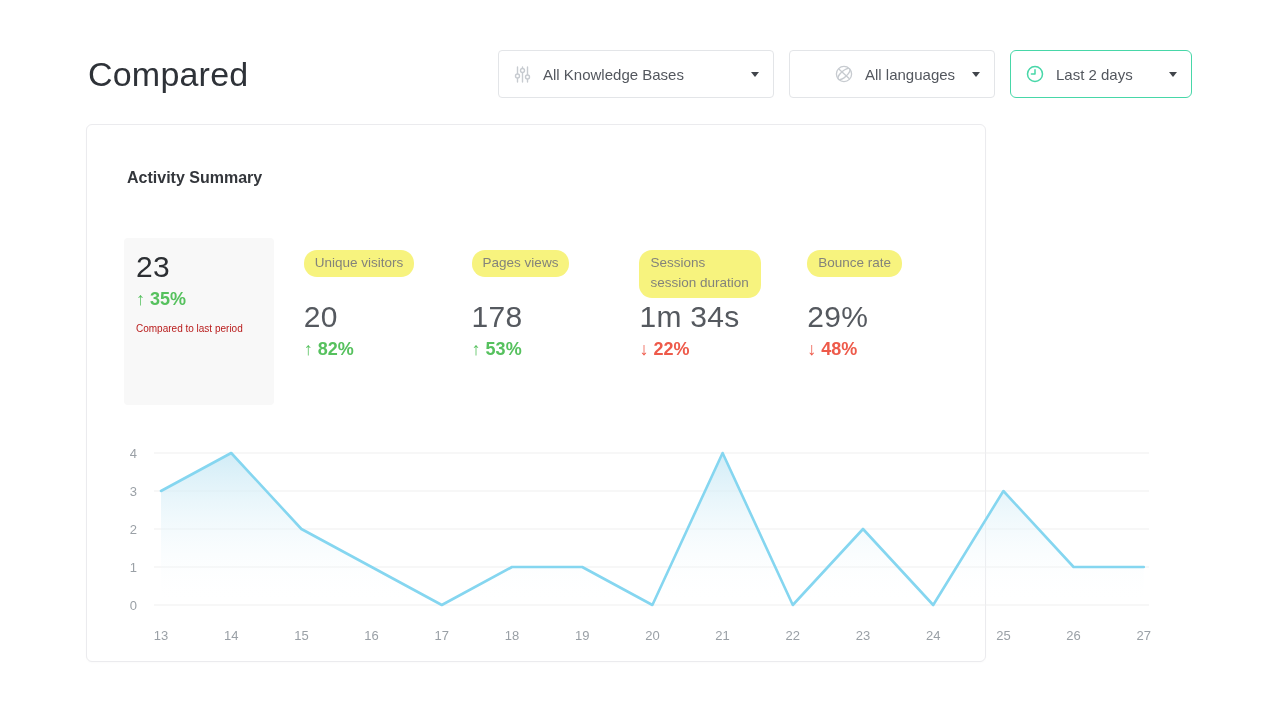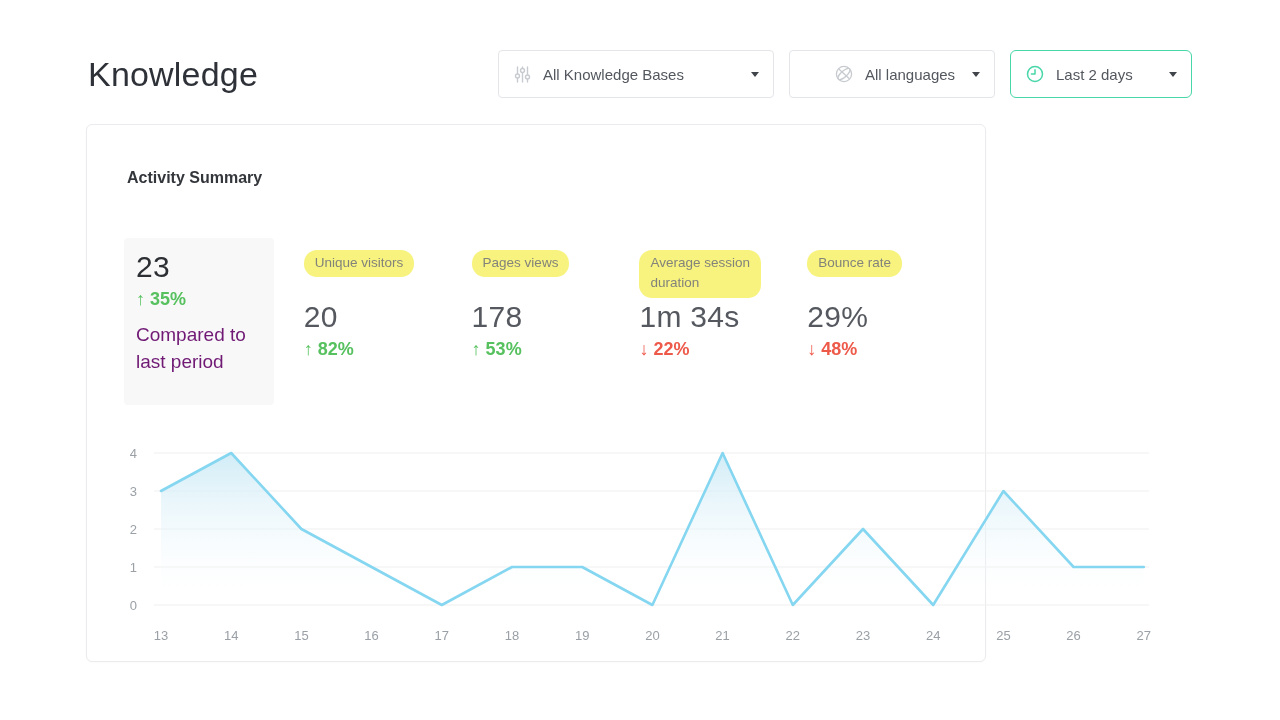--- a/index.html
+++ b/index.html
@@ -71,36 +71,36 @@
     padding: 3px 11px 4px 11px;
     border-radius: 13px;
     max-width: 122px;
   }
   .metric-value { font-size: 30px; color: #55595f; letter-spacing: 0.3px; }
   .metric.selected .metric-value { color: #2c2f33; }
   .metric-delta { margin-top: 5px; font-size: 18px; font-weight: 700; }
   .metric-delta.up { color: var(--accent-green); }
   .metric-delta.down { color: var(--accent-red); }
   .metric-caption {
-    margin-top: 12px; font-size: 19px; line-height: 1.4;
-    color: #701a75; max-width: 130px;
+    margin-top: 12px; font-size: 10px; line-height: 1.4;
+    color: #b91c1c; max-width: 130px;
   }
 
   
   .chart { margin: 35px 0 0 -6px; }
   .chart svg { display: block; }
   .tick-label { font-family: "Liberation Sans", sans-serif; font-size: 13px; fill: #9aa0a6; }
 </style>
 </head>
 <body>
 
 <div class="page">
 
   <div class="header">
-    <h1 class="page-title">Knowledge</h1>
+    <h1 class="page-title">Compared</h1>
 
     <div class="filters">
 
       <button class="dropdown dd-kb">
         <span class="ic">
           <svg width="19" height="19" viewBox="0 0 19 19" fill="none" stroke="#c7cbd0" stroke-width="1.4" stroke-linecap="round">
             <line x1="4.5" y1="2" x2="4.5" y2="17"></line>
             <line x1="9.5" y1="2" x2="9.5" y2="17"></line>
             <line x1="14.5" y1="2" x2="14.5" y2="17"></line>
             <circle cx="4.5" cy="11" r="2" fill="#ffffff"></circle>
@@ -151,21 +151,21 @@
           <div class="pill-wrap"><span class="pill">Unique visitors</span></div>
           <div class="metric-value">20</div>
           <div class="metric-delta up"><span>↑ </span>82%</div>
         </div>
         <div class="metric">
           <div class="pill-wrap"><span class="pill">Pages views</span></div>
           <div class="metric-value">178</div>
           <div class="metric-delta up"><span>↑ </span>53%</div>
         </div>
         <div class="metric">
-          <div class="pill-wrap"><span class="pill">Average session duration</span></div>
+          <div class="pill-wrap"><span class="pill">Sessions session duration</span></div>
           <div class="metric-value">1m 34s</div>
           <div class="metric-delta down"><span>↓ </span>22%</div>
         </div>
         <div class="metric">
           <div class="pill-wrap"><span class="pill">Bounce rate</span></div>
           <div class="metric-value">29%</div>
           <div class="metric-delta down"><span>↓ </span>48%</div>
         </div>
       </div>
 

